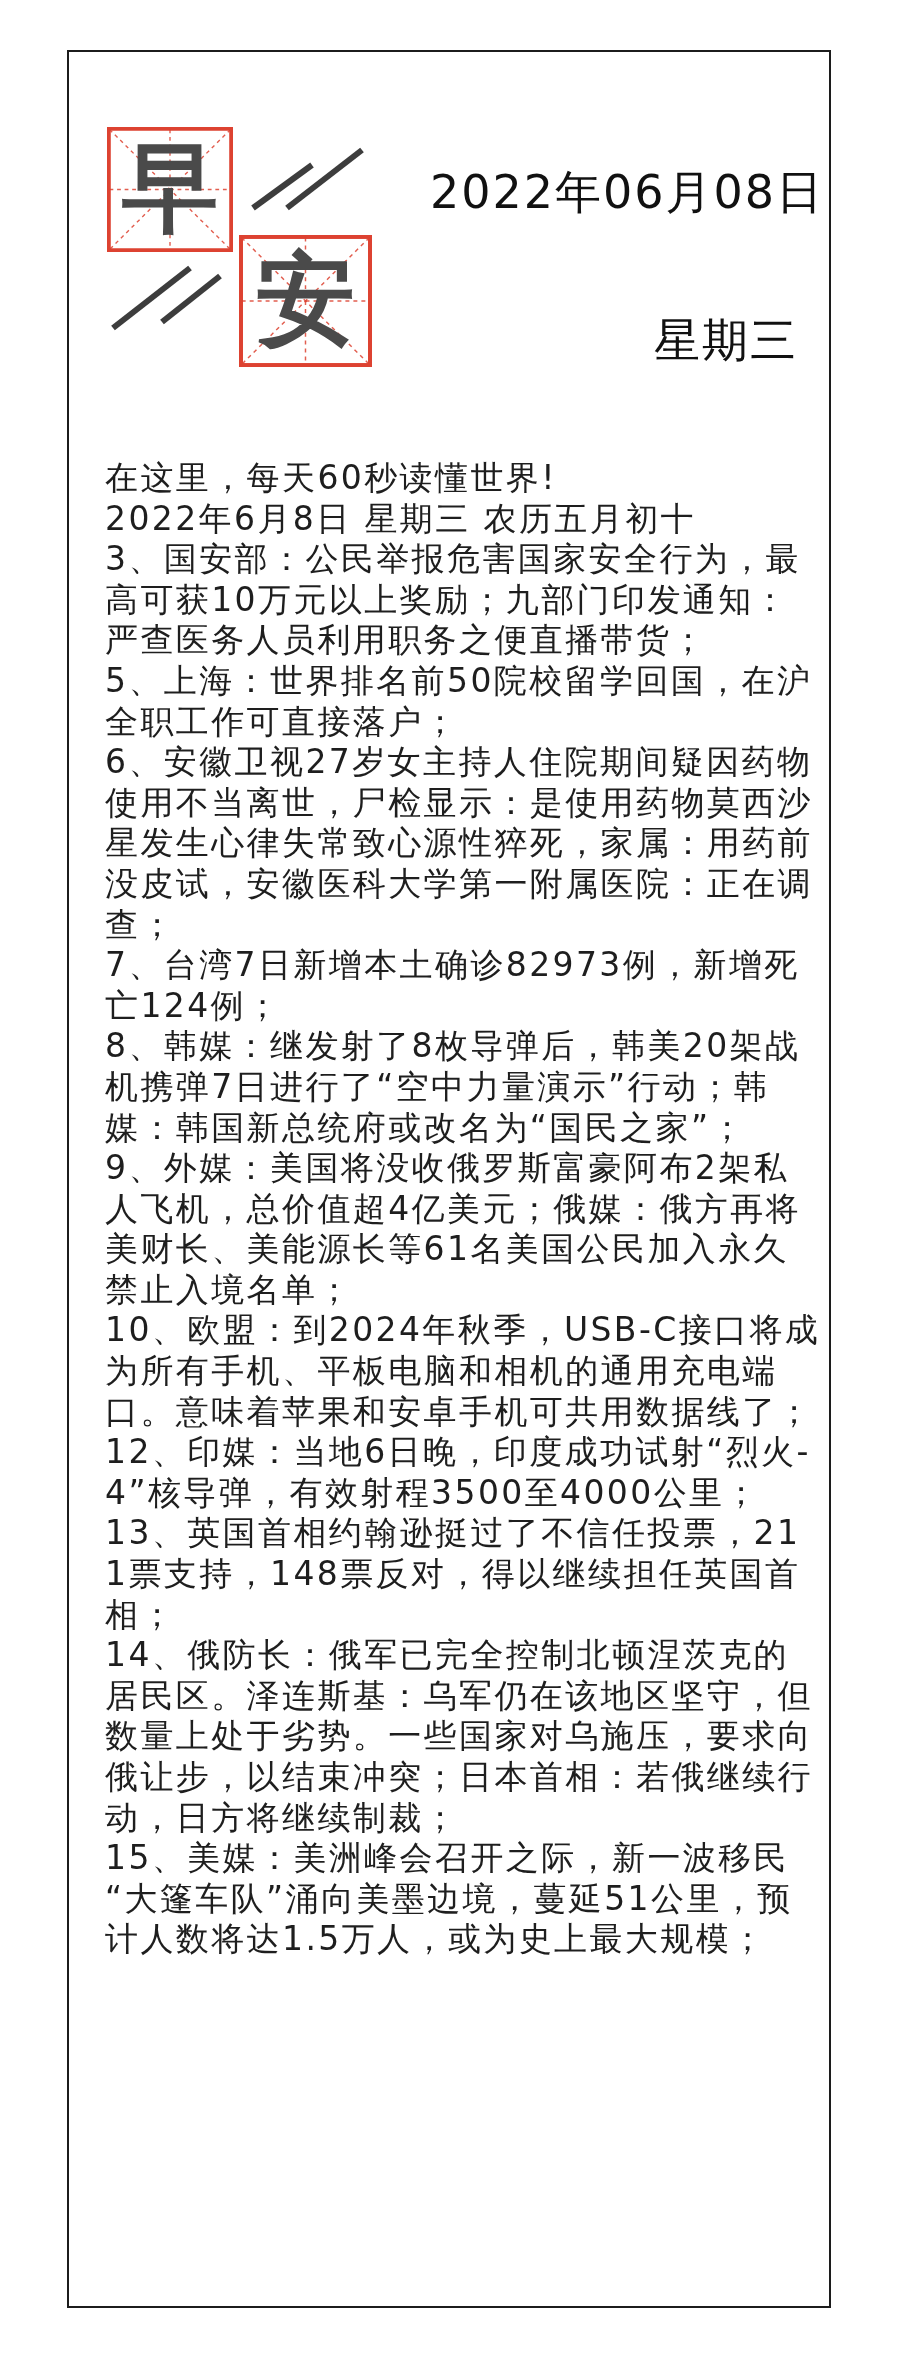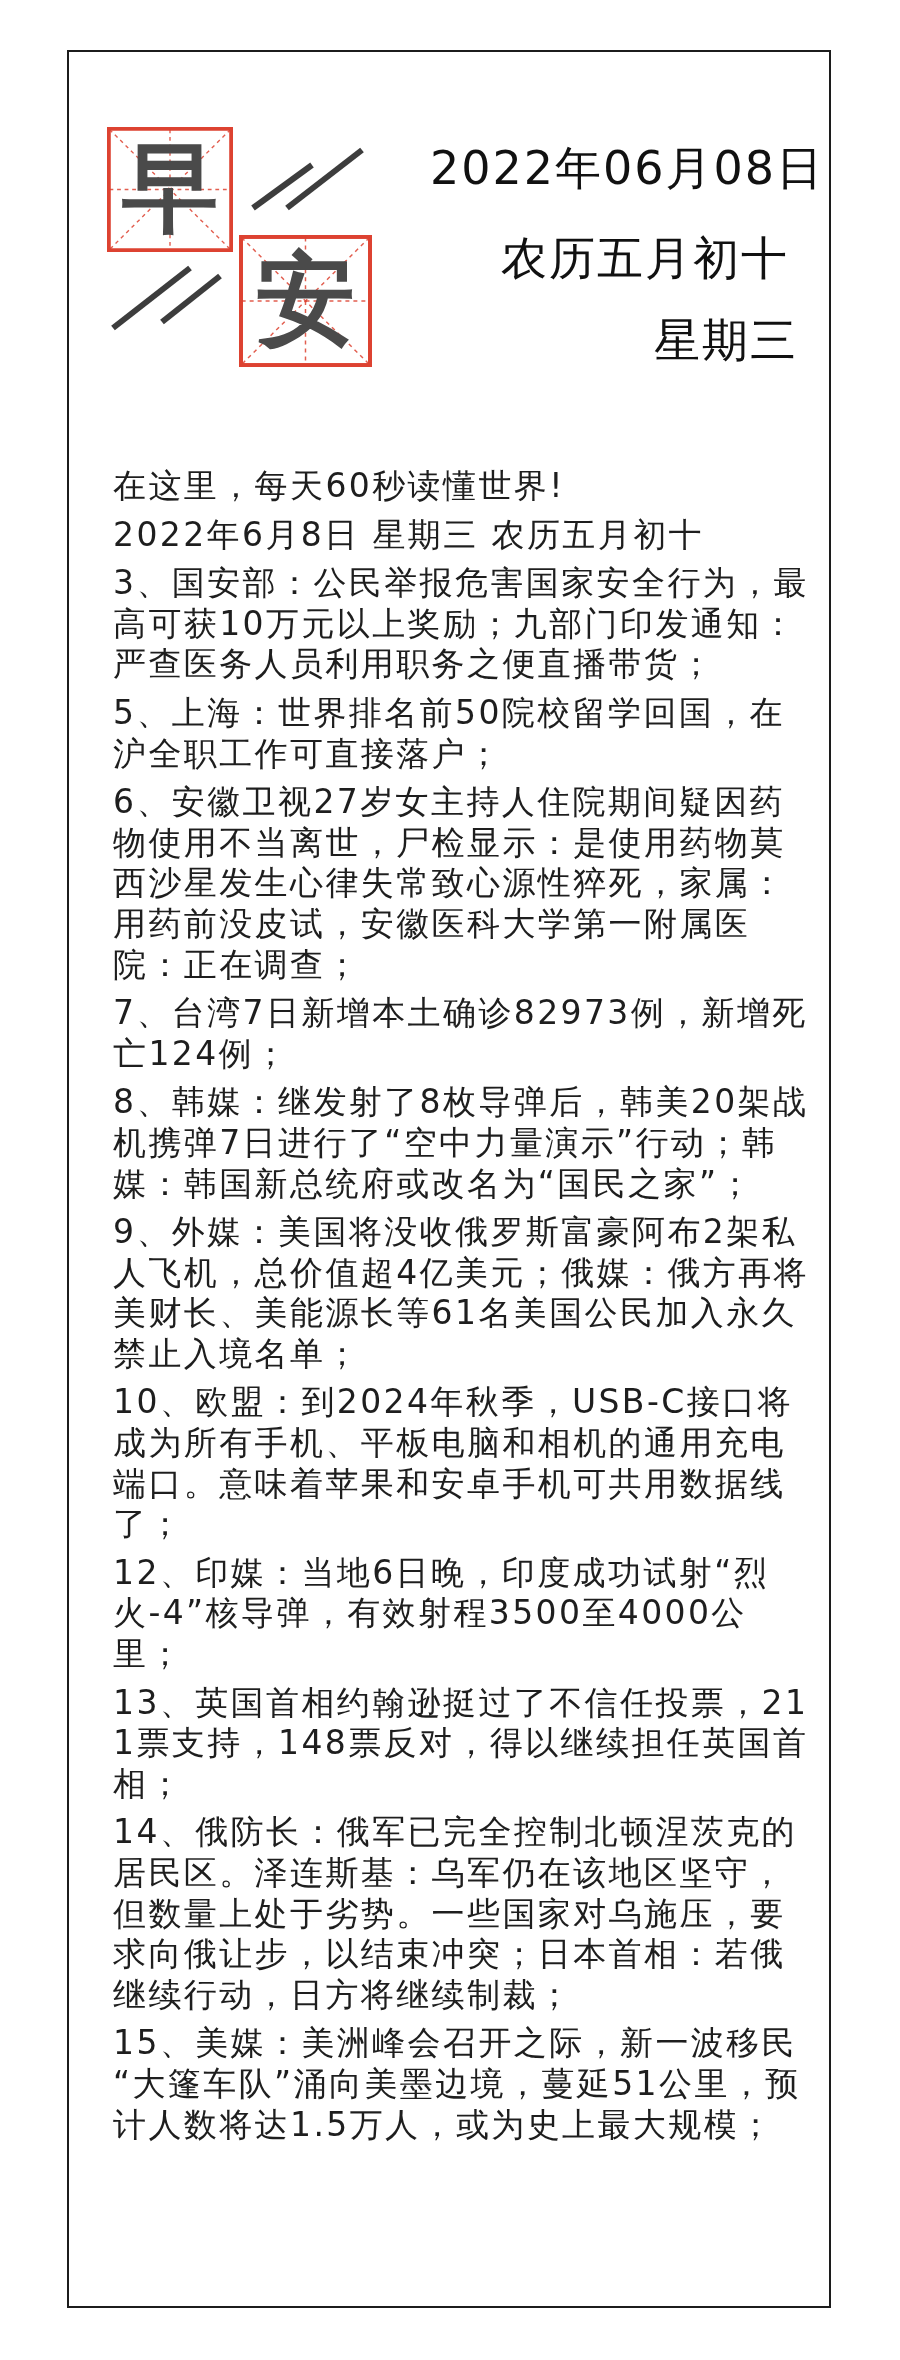--- a/index.html
+++ b/index.html
@@ -24,30 +24,30 @@
     color:#4a4a4a;font-weight:bold;
   }
   .box-zao{left:107px;top:127px;width:126px;height:125px;}
   .box-zao .glyph{font-size:96px;}
   .box-an{left:239px;top:235px;width:133px;height:132px;}
   .box-an .glyph{font-size:100px;}
   .slashes{position:absolute;}
   
   .date-line{position:absolute;text-align:center;color:#111;
     font-size:46px;letter-spacing:2px;white-space:nowrap;}
-  .dl1{left:430px;top:138px;width:390px;}
+  .dl1{left:430px;top:162px;width:390px;}
   .dl2{left:500px;top:228px;width:290px;}
   .dl3{left:638px;top:310px;width:160px;margin-left:8px;}
   
   .news-body{
     position:absolute;left:105px;top:458px;width:716px;
     color:#1e1e1e;
   }
   .news-body p{
-    margin:8px;padding:0;
+    margin:0;padding:0;
     font-size:33px;line-height:40.6px;letter-spacing:2.4px;
     text-align:left;
     word-break:break-all;
   }
 </style>
 </head>
 <body>
 
 <div class="page">
 
@@ -79,21 +79,20 @@
     </svg>
     <span class="glyph">安</span>
   </div>
 
   <svg class="slashes" style="left:105px;top:262px;" width="125" height="72">
     <line x1="8" y1="66" x2="85" y2="6" stroke="#3d3d3d" stroke-width="6"></line>
     <line x1="57" y1="60" x2="115" y2="14" stroke="#3d3d3d" stroke-width="6"></line>
   </svg>
 
   <div class="date-line dl1">2022年06月08日</div>
-  <div class="date-line dl2">农历五月初十</div>
   <div class="date-line dl3">星期三</div>
 
   <div class="news-body">
     <p>在这里，每天60秒读懂世界!</p>
     <p>2022年6月8日 星期三 农历五月初十</p>
     <p>3、国安部：公民举报危害国家安全行为，最高可获10万元以上奖励；九部门印发通知：严查医务人员利用职务之便直播带货；</p>
     <p>5、上海：世界排名前50院校留学回国，在沪全职工作可直接落户；</p>
     <p>6、安徽卫视27岁女主持人住院期间疑因药物使用不当离世，尸检显示：是使用药物莫西沙星发生心律失常致心源性猝死，家属：用药前没皮试，安徽医科大学第一附属医院：正在调查；</p>
     <p>7、台湾7日新增本土确诊82973例，新增死亡124例；</p>
     <p>8、韩媒：继发射了8枚导弹后，韩美20架战机携弹7日进行了“空中力量演示”行动；韩媒：韩国新总统府或改名为“国民之家”；</p>

